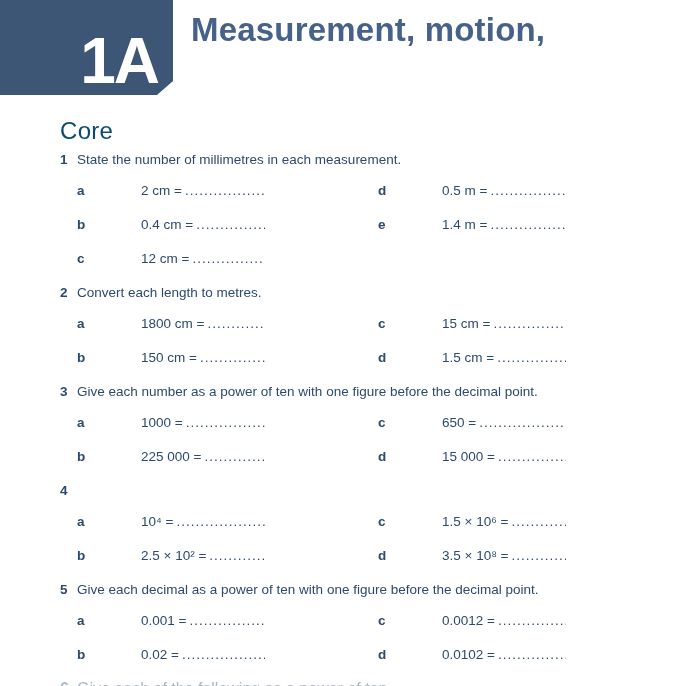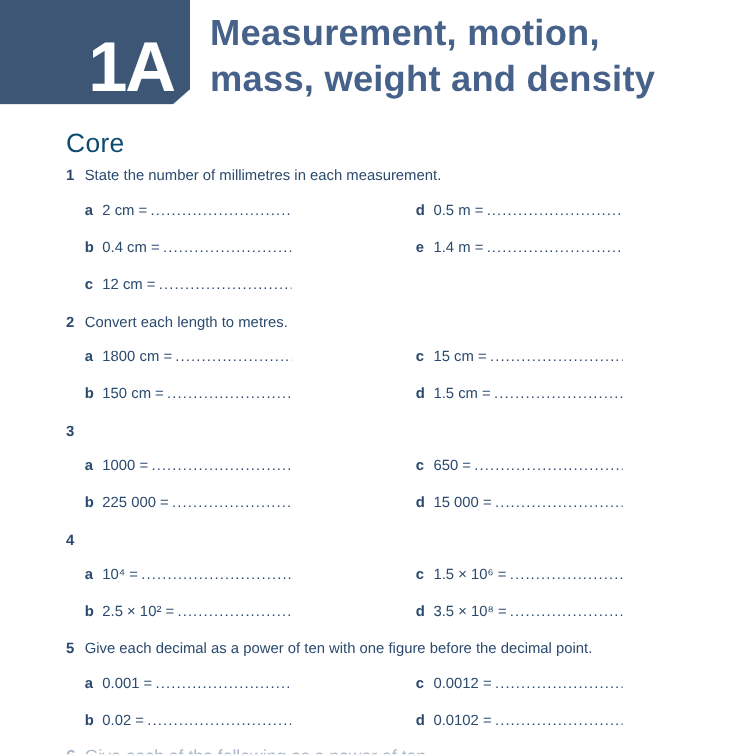--- a/index.html
+++ b/index.html
@@ -39,40 +39,39 @@
   .prompt { display:flex; line-height:19px; margin-bottom:12px; }
   .qnum { font-weight:700; width:17px; flex:none; }
   .cols { display:flex; padding-left:17px; }
   .col { width:301px; flex:none; }
   .col.right { width:auto; }
   .item {
     display:flex; align-items:baseline;
     width:188px; line-height:19px; margin-bottom:15px;
   }
   .letter { font-weight:700; width:16px; flex:none; }
-  .expr { white-space:pre; margin-right:3px; flex:none; }
+  .expr { white-space:pre; margin-right:3px; flex:none;margin-left:48px; }
   .blank {
     flex:1; overflow:hidden; white-space:nowrap;
     letter-spacing:1px; color:#2b4a6e;
   }
   
   .partial { display:flex; padding-left:60px; line-height:19px; opacity:0.4; }
 </style>
 </head>
 <body>
 
 <div class="page">
 
   <header class="header">
     <div class="badge">
       <span class="badge-label">1A</span>
     </div>
     <h1 class="page-title">
       <span class="line">Measurement, motion,</span>
-      <span class="line">mass, weight and density</span>
     </h1>
   </header>
 
   <main class="content">
 
     <h2 class="core">Core</h2>
 
     <section class="question">
       <div class="prompt">
         <span class="qnum">1</span>
@@ -140,20 +139,21 @@
             <span class="expr">1.5 cm =</span>
             <span class="blank">......................................................................</span>
           </div>
         </div>
       </div>
     </section>
 
     <section class="question">
       <div class="prompt">
         <span class="qnum">3</span>
+        <span class="qtext">Give each number as a power of ten with one figure before the decimal point.</span>
       </div>
       <div class="cols">
         <div class="col">
           <div class="item">
             <span class="letter">a</span>
             <span class="expr">1000 =</span>
             <span class="blank">......................................................................</span>
           </div>
           <div class="item">
             <span class="letter">b</span>

